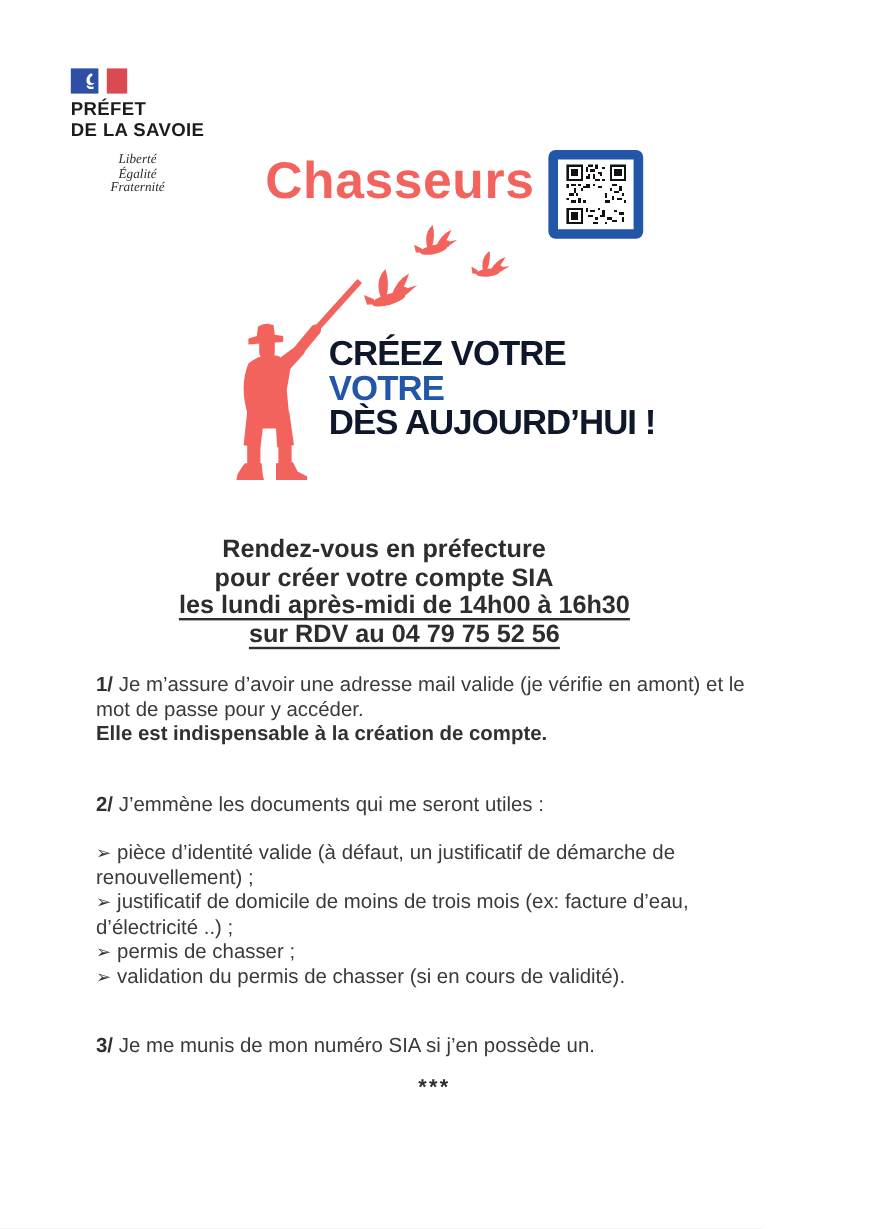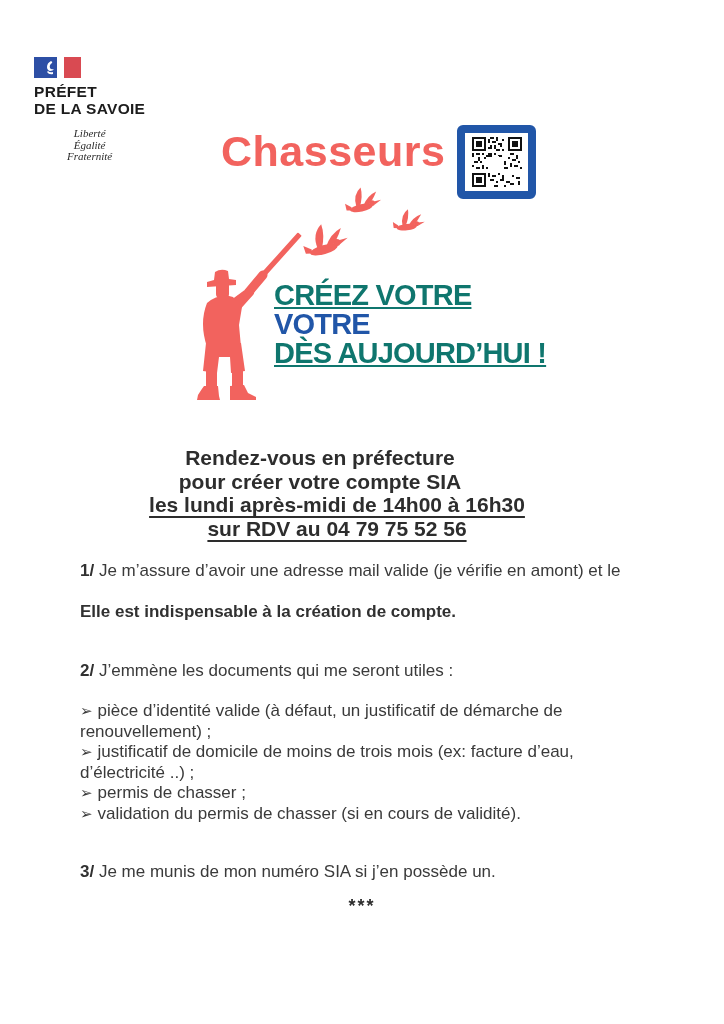--- a/index.html
+++ b/index.html
@@ -8,21 +8,21 @@
     position: relative;
     width: 724px;
     height: 1024px;
     background: #ffffff;
     overflow: hidden;
     font-family: "Liberation Sans", sans-serif;
     margin: 0 auto;
   }
 
   
-  .gov-logo { position: absolute; left: 34px; top: 57px; }
+  .gov-logo { position: absolute; left: 59px; top: 57px; }
   .flag { display: flex; align-items: flex-start; height: 22px; }
   .flag-blue { width: 23px; height: 21px; background: #2d4fa5; position: relative; }
   .flag-gap  { width: 7px;  height: 21px; background: #ffffff; }
   .flag-red  { width: 17px; height: 21px; background: #d94a52; }
   .flag-blue svg { position: absolute; right: 0; top: 2px; }
   .gov-name {
     margin-top: 4px;
     font-weight: bold;
     font-size: 15.5px;
     line-height: 17px;
@@ -66,21 +66,21 @@
 
   
   .headline {
     position: absolute;
     left: 274px; top: 281px;
     font-weight: bold;
     font-size: 29px;
     line-height: 29px;
     letter-spacing: -0.8px;
   }
-  .headline .hl-coral { color: #0f766e; text-decoration: underline; }
+  .headline .hl-coral { color: #0f172a; }
   .headline .hl-blue  { color: #2156a8; }
 
   
   .appointment {
     position: absolute;
     left: 0; top: 446px;
     width: 640px;
     text-align: center;
     font-weight: bold;
     font-size: 21px;
@@ -277,21 +277,21 @@
   <div class="appointment">
     <div>Rendez-vous en préfecture</div>
     <div>pour créer votre compte SIA</div>
     <div class="underlined">les lundi après-midi de 14h00 à 16h30</div>
     <div class="underlined">sur RDV au 04 79 75 52 56</div>
   </div>
 
   <p class="body-text p1">
     <b>1/</b>
     <span>Je m’assure d’avoir une adresse mail valide (je vérifie en amont) et le</span><br>
-    <br>
+    <span>mot de passe pour y accéder.</span><br>
     <b>Elle est indispensable à la création de compte.</b>
   </p>
 
   <p class="body-text p2">
     <b>2/</b>
     <span>J’emmène les documents qui me seront utiles :</span>
   </p>
 
   <div class="body-text bullets">
     <div>

